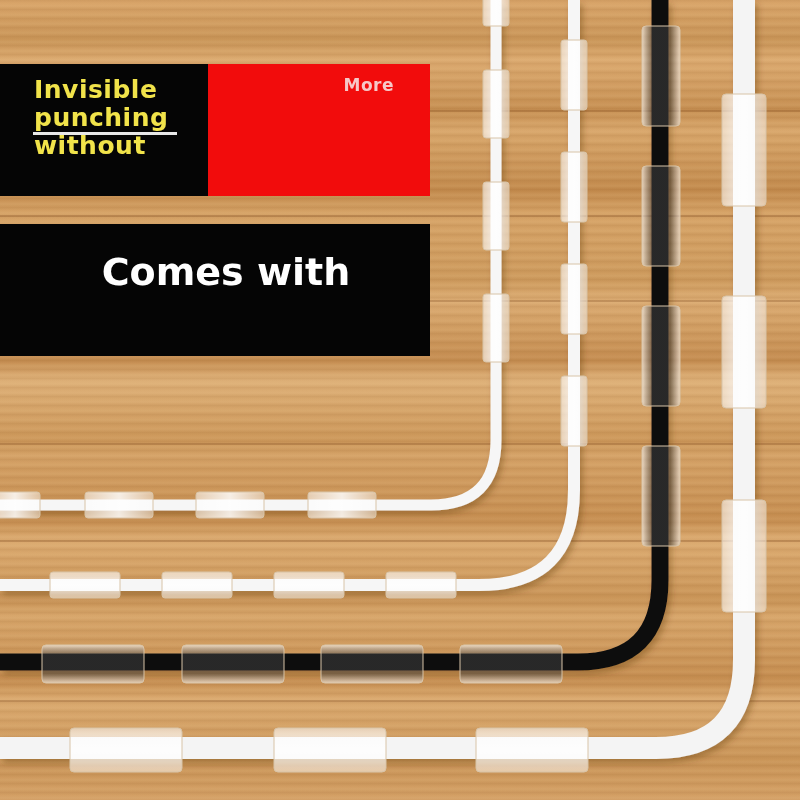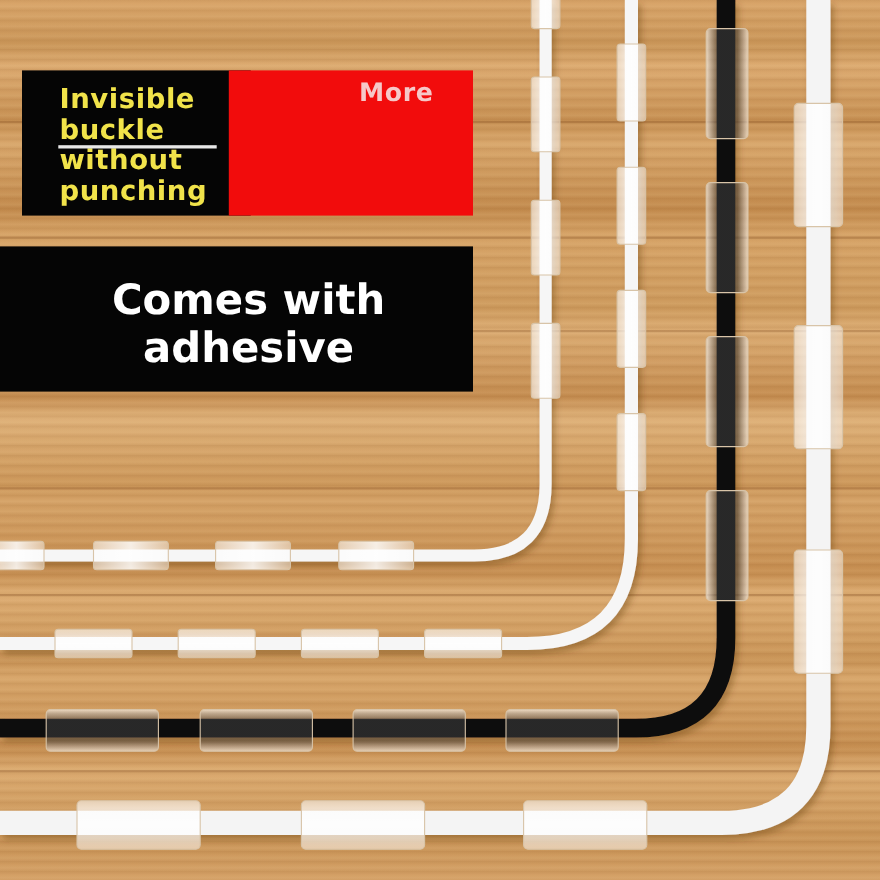--- a/index.html
+++ b/index.html
@@ -13,21 +13,21 @@
         #d8a66b 130px,#c28a4d 190px,#d6a367 215px,#cd9a5d 280px,
         #dbab72 300px,#c48c50 360px,#deb078 380px,#cc975a 440px,
         #d4a166 455px,#c68e51 520px,#dcab71 540px,#c99457 600px,
         #d7a56a 615px,#c58d50 680px,#dbaa70 700px,#c99457 760px,#d4a066 800px);
   }
   .plank-seam{position:absolute;height:2px;background:rgba(110,60,20,0.25);}
   .panel{position:absolute;box-sizing:border-box;}
   .panel-black{background:#050505;}
   .panel-red{background:#f20c0c;}
   .t-yellow{color:#f1e34a;font-weight:bold;font-size:25px;line-height:28px;letter-spacing:0.5px;}
-  .t-pink{color:#f6c8c8;font-weight:bold;font-size:23px;line-height:23px;text-align:center;letter-spacing:0.5px;}
+  .t-pink{color:#f6c8c8;font-weight:bold;font-size:17px;line-height:23px;text-align:center;letter-spacing:0.5px;}
   .t-white{color:#ffffff;font-weight:bold;font-size:38px;line-height:44px;text-align:center;}
   .underline{position:absolute;height:3px;background:#e8e8e8;}
   svg{position:absolute;left:0;top:0;}
 </style>
 </head>
 <body>
 
 <div class="wood"></div>
 <div class="plank-seam" style="left:0;top:110px;width:800px;"></div>
 <div class="plank-seam" style="left:0;top:215px;width:800px;"></div>
@@ -115,34 +115,32 @@
     <rect x="722" y="296" width="44" height="112" rx="4"></rect>
     <rect x="722" y="500" width="44" height="112" rx="4"></rect>
   </g>
   <g fill="url(#clipH)" stroke="#d8c4a8" stroke-width="1">
     <rect x="70" y="728" width="112" height="44" rx="4"></rect>
     <rect x="274" y="728" width="112" height="44" rx="4"></rect>
     <rect x="476" y="728" width="112" height="44" rx="4"></rect>
   </g>
 </svg>
 
-<div class="panel panel-black" style="left:0;top:64px;width:208px;height:132px;margin-left:20px;">
+<div class="panel panel-black" style="left:0;top:64px;width:208px;height:132px;">
   <div class="t-yellow" style="position:absolute;left:34px;top:12px;">
     <div>Invisible</div>
-    <div>buckle</div>
+    <div>punching</div>
     <div>without</div>
-    <div>punching</div>
   </div>
   <div class="underline" style="left:33px;top:68px;width:144px;"></div>
 </div>
 
 <div class="panel panel-red" style="left:208px;top:64px;width:222px;height:132px;">
   <div class="t-pink" style="position:absolute;right:36px;top:10px;">
     <div>More</div>
   </div>
 </div>
 
 <div class="panel panel-black" style="left:0;top:224px;width:430px;height:132px;">
   <div class="t-white" style="position:absolute;left:0;right:0;top:26px;padding-left:22px;">
     <div>Comes with</div>
-    <div>adhesive</div>
   </div>
 </div>
 
 </body></html>

